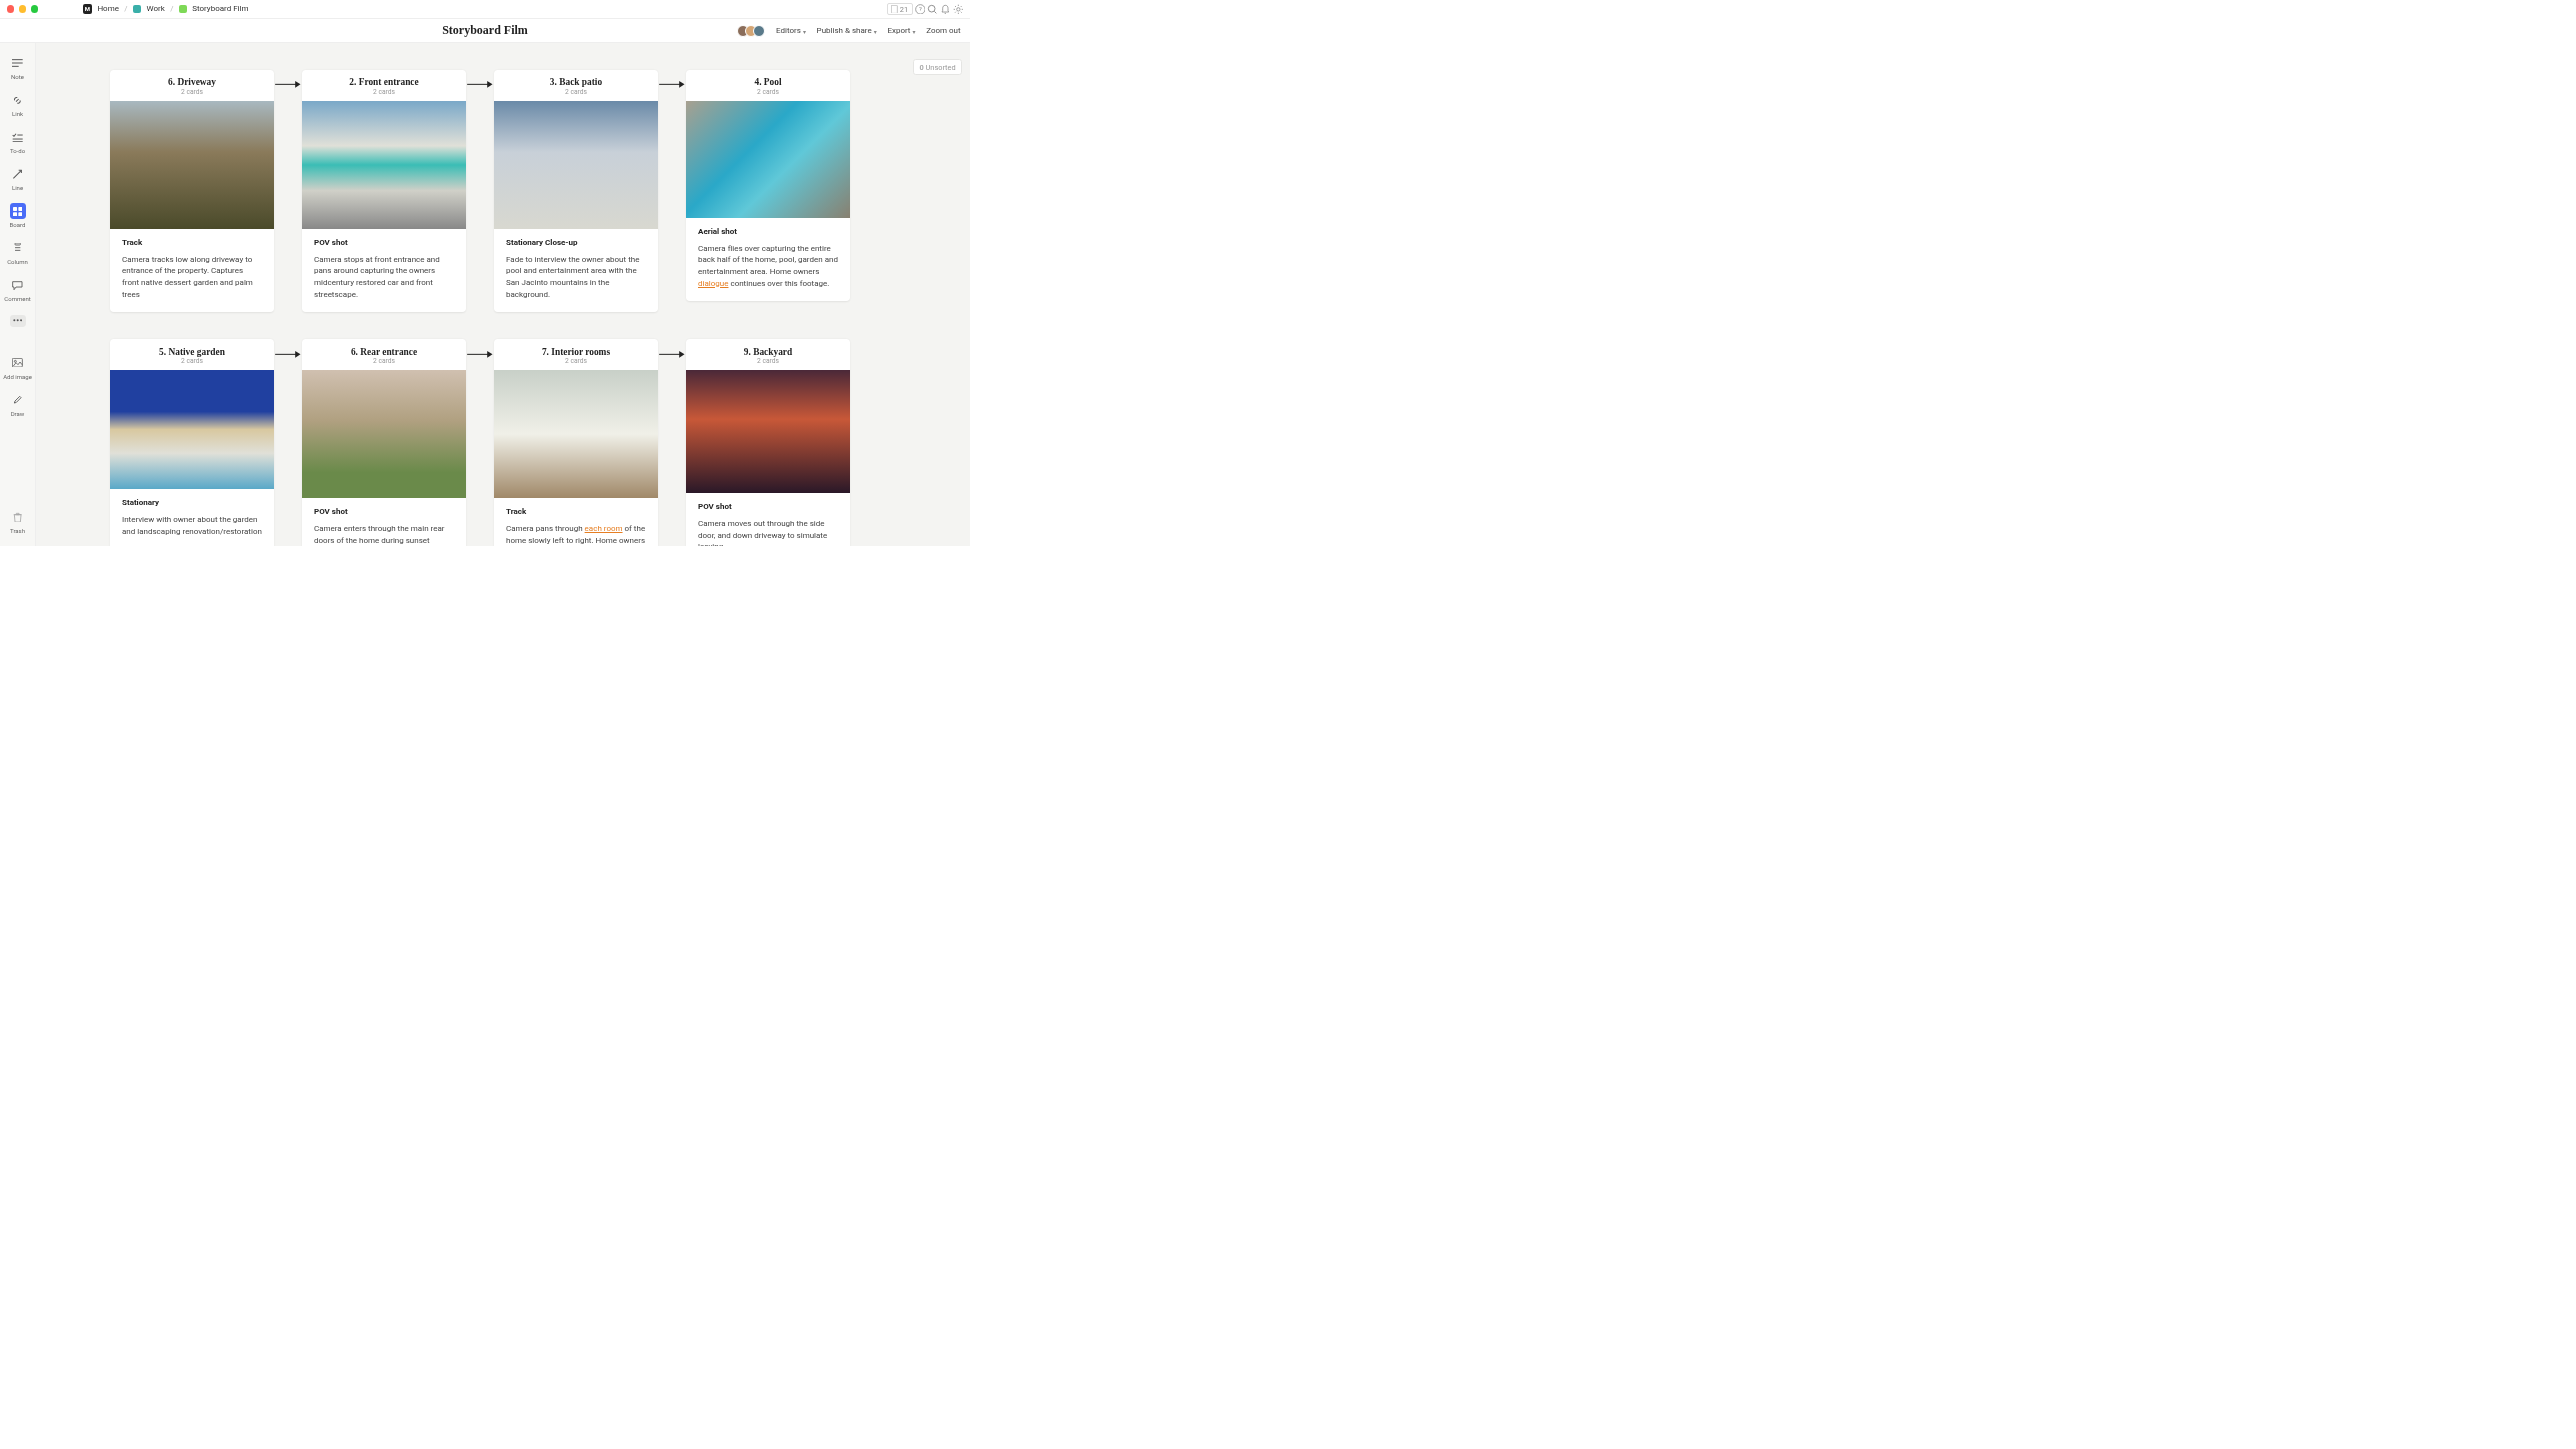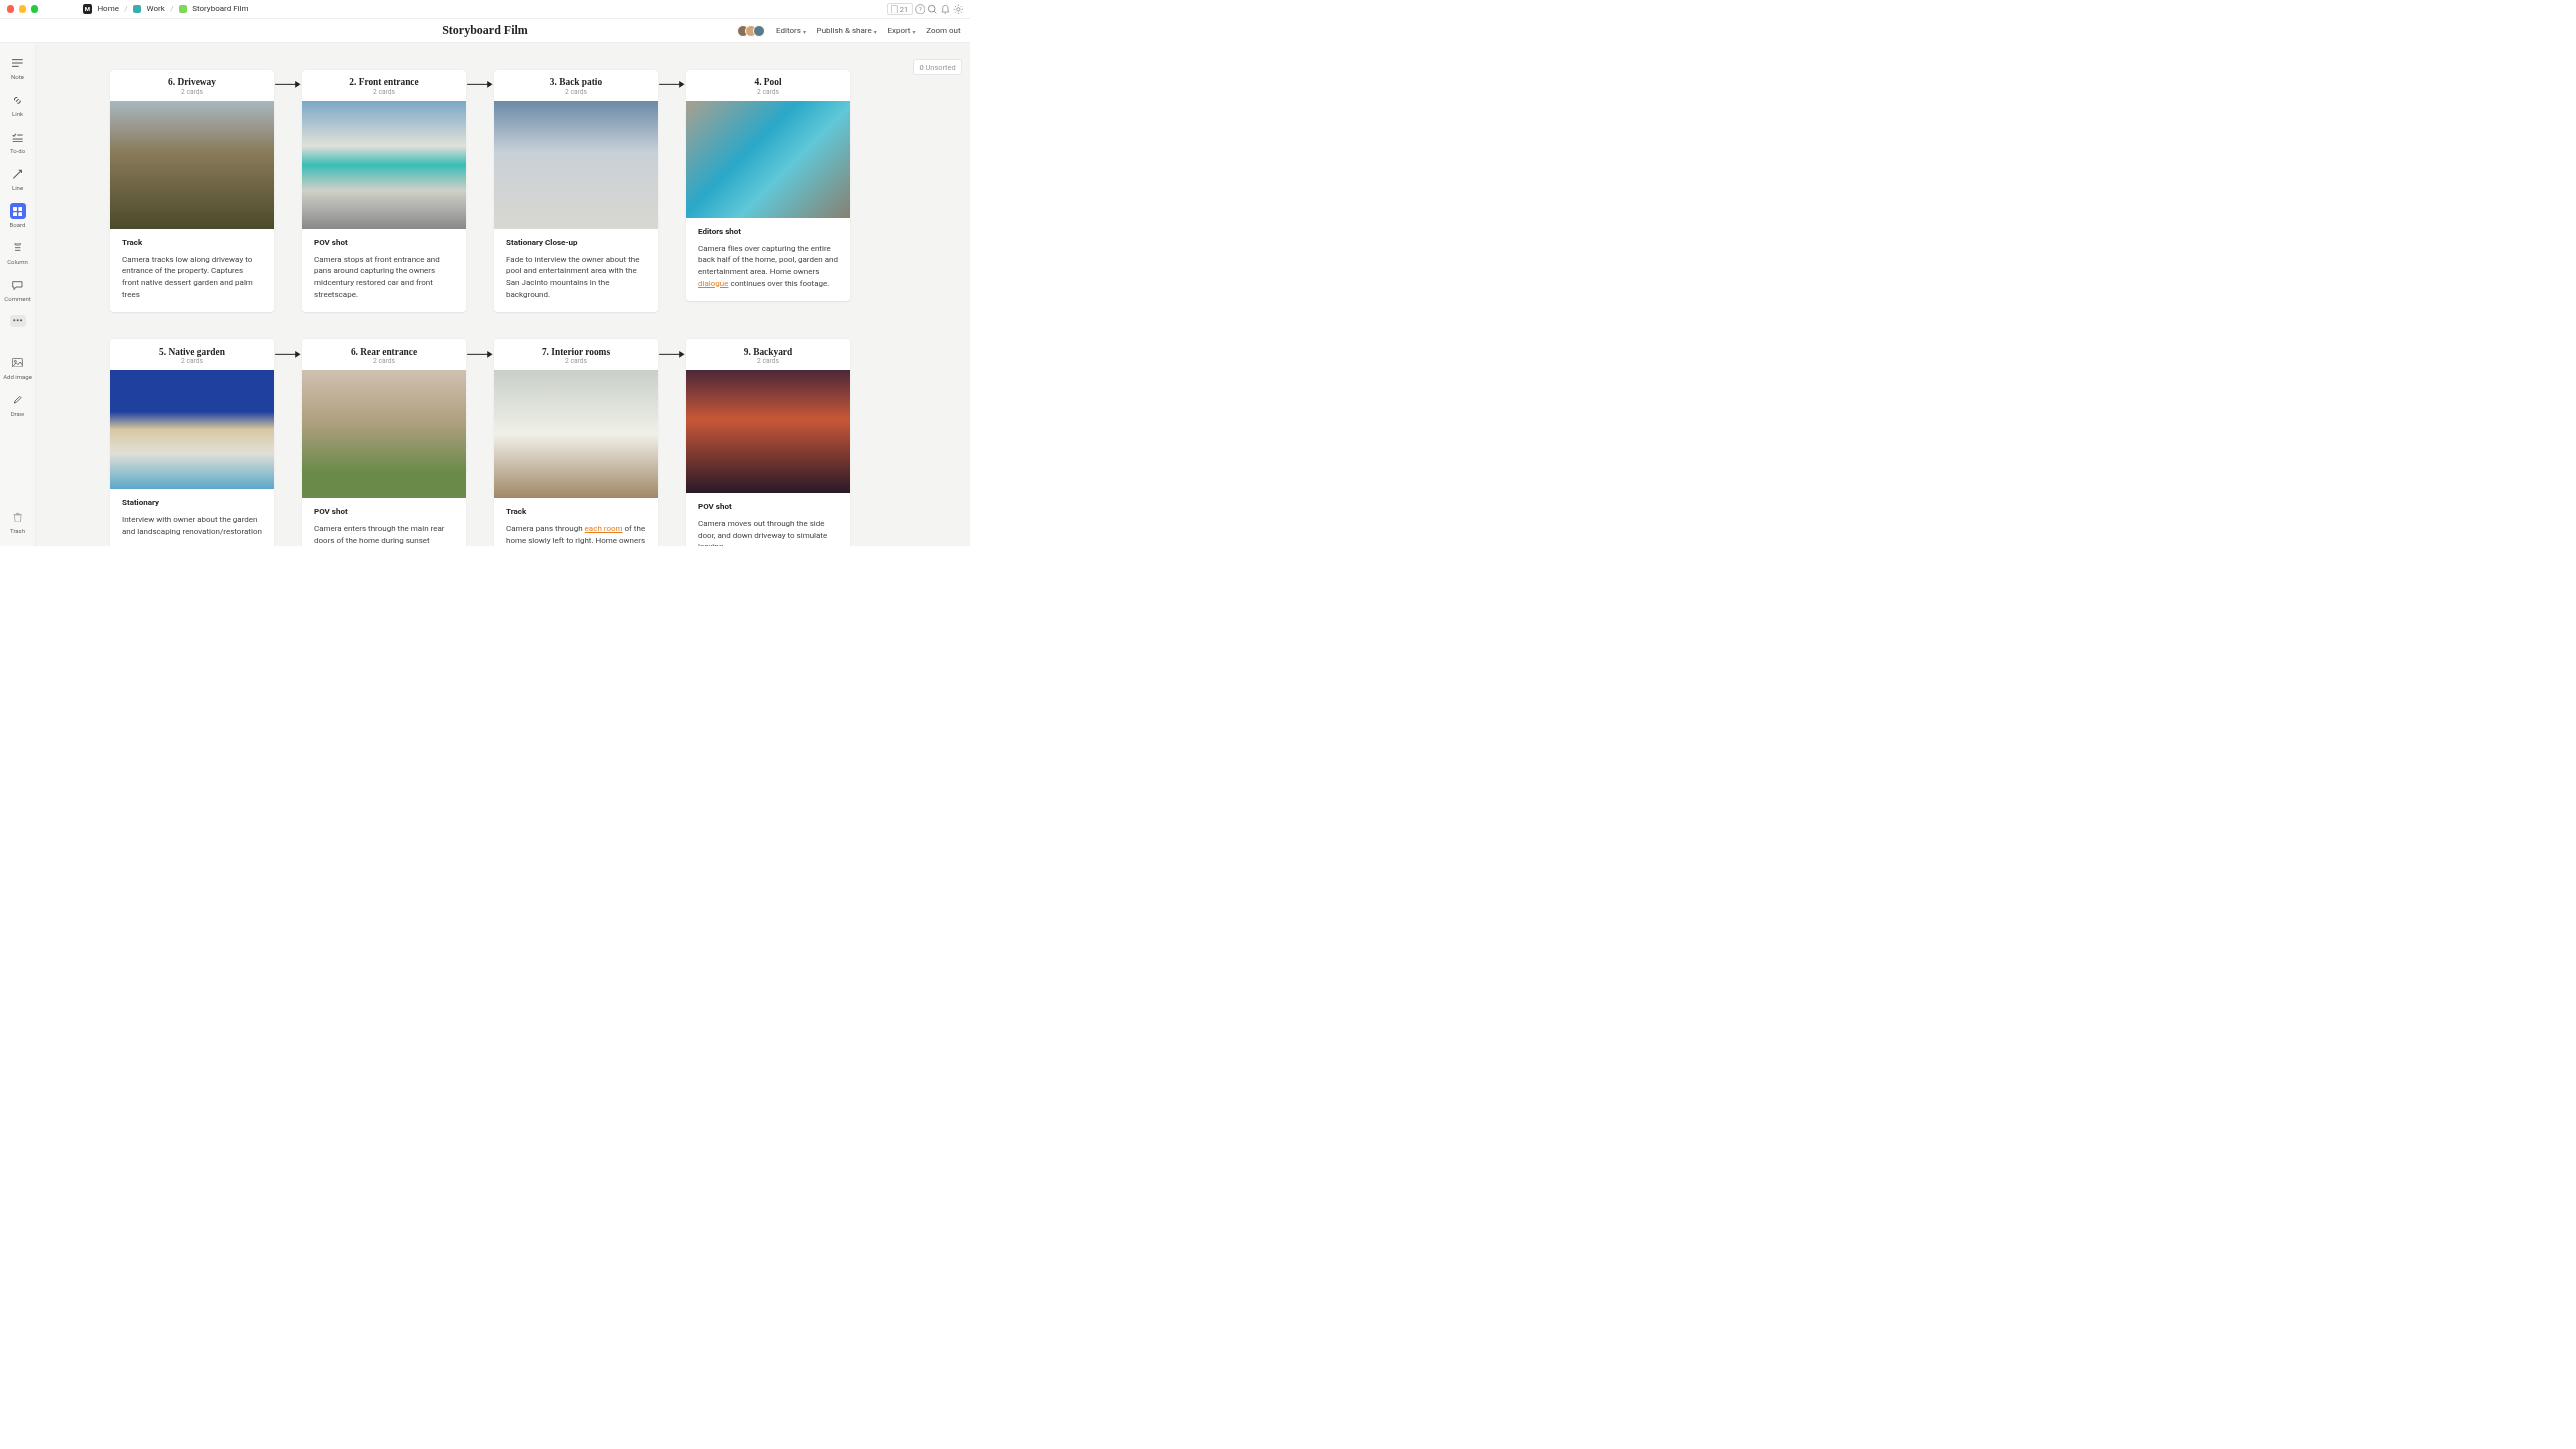--- a/index.html
+++ b/index.html
@@ -394,21 +394,21 @@
             </svg>
           </div>
 
         <div class="column">
           <div class="col-header">
               <div class="col-title">4. Pool</div>
               <div class="col-meta">2 cards</div>
             </div>
           <div class="col-image img4" style="height:117px"></div>
           <div class="col-body">
-              <div class="shot-title">Editors shot</div>
+              <div class="shot-title">Aerial shot</div>
               <div class="shot-body"><span>Camera flies over capturing the entire back half of the home, pool, garden and entertainment area. Home owners </span><span class="link">dialogue</span><span> continues over this footage.</span></div>
             </div>
         </div>
       </div>
 
       <div class="board-row">
         <div class="column">
           <div class="col-header">
               <div class="col-title">5. Native garden</div>
               <div class="col-meta">2 cards</div>

